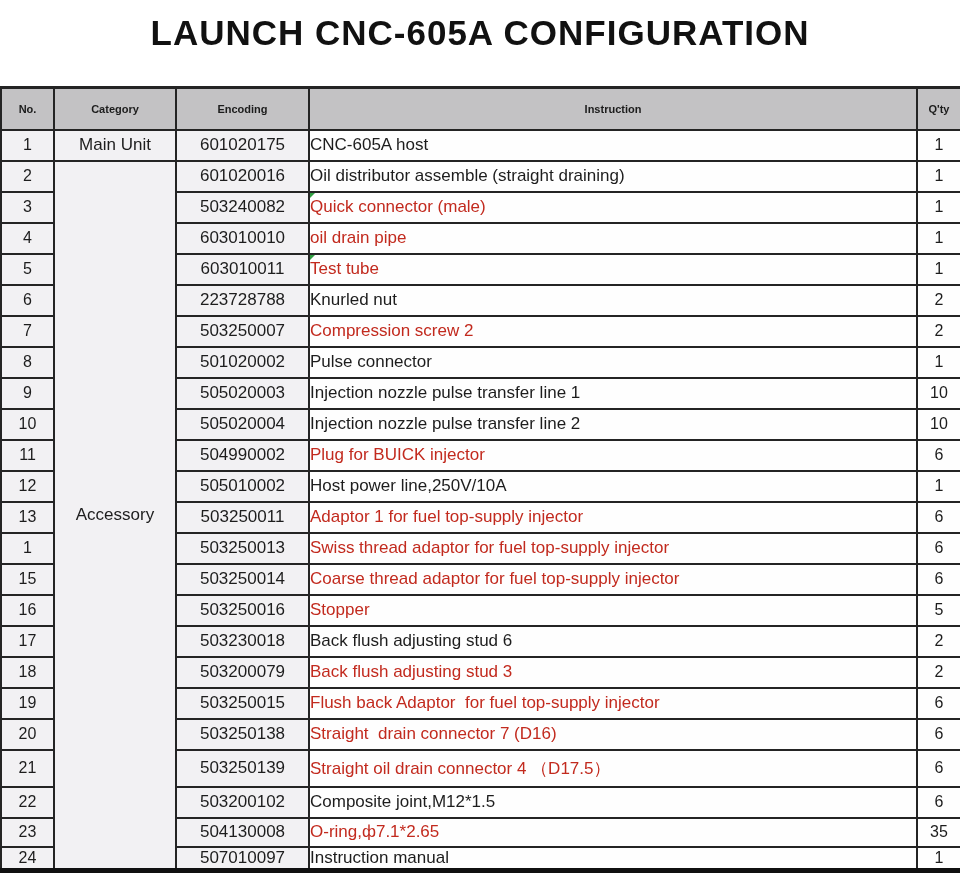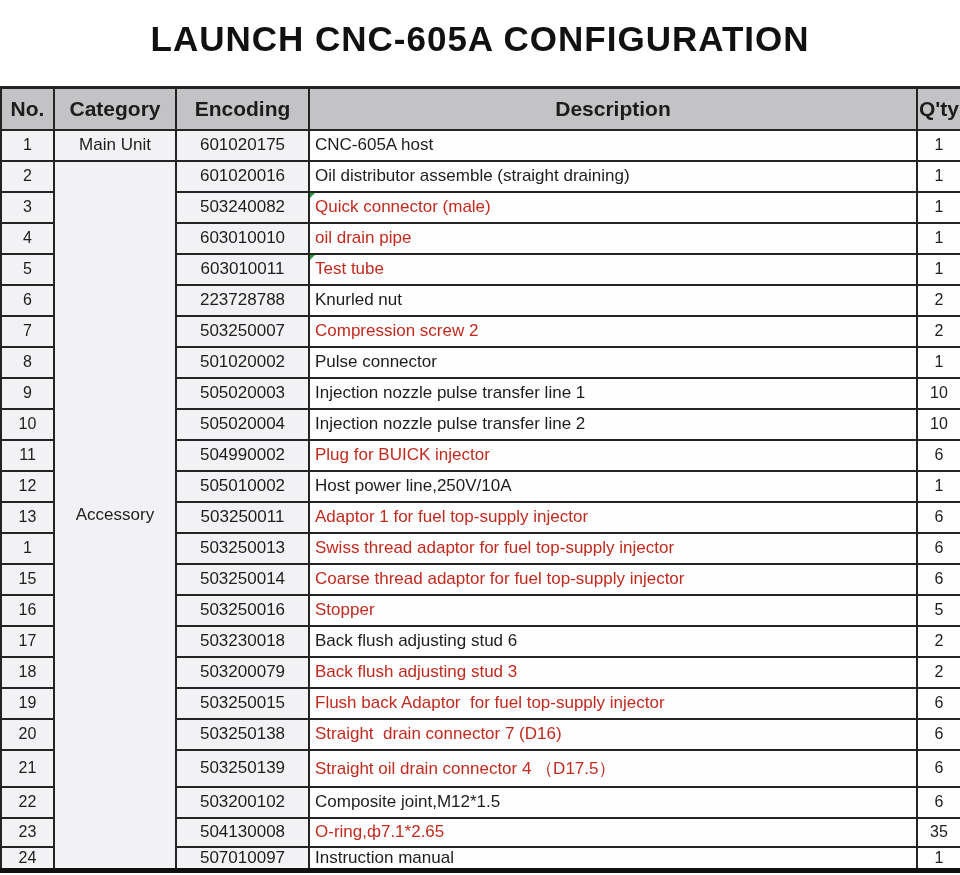--- a/index.html
+++ b/index.html
@@ -1,39 +1,39 @@
 <!DOCTYPE html>
 <html style="--red: #c22a1e; --header-bg: #c3c2c4; --cell-bg: #f2f1f3; --marker: #2f9e41;"><head>
 <meta charset="utf-8">
 <style>
   html,body{margin:0;padding:0;background:#ffffff;}
   .sheet{position:relative;width:960px;height:875px;overflow:hidden;
          font-family:"Liberation Sans",sans-serif;background:#ffffff;}
-  .doc-title{margin:0;position:absolute;top:19px;left:0;width:100%;
+  .doc-title{margin:0;position:absolute;top:13px;left:0;width:100%;
              text-align:center;font-size:35px;font-weight:bold;
              letter-spacing:1px;color:#111;white-space:nowrap;}
   table.cfg{position:absolute;top:86px;left:0;width:960px;
             border-collapse:collapse;table-layout:fixed;
             border:2px solid #242424;border-top-width:3px;
             border-bottom:5px solid #101010;}
   col.c-no{width:53px;}  col.c-cat{width:122px;} col.c-enc{width:133px;}
   col.c-desc{width:608px;} col.c-qty{width:44px;}
   th,td{border:2px solid #242424;overflow:hidden;}
   thead tr{height:42px;}
   thead th{background:var(--header-bg,#c3c2c4);color:#1c1c1c;
-           font-size:21px;font-weight:bold;text-align:center;padding:0;}
+           font-size:11px;font-weight:bold;text-align:center;padding:0;}
   tbody tr{height:31px;}
   tbody tr:nth-child(21){height:37px;}
   tbody tr:nth-child(23){height:29px;}
   tbody tr:nth-child(24){height:20px;}
   td{font-size:17px;color:#1d1d1d;padding:0;vertical-align:middle;}
   td.num,td.enc,td.cat{background:var(--cell-bg,#f2f1f3);text-align:center;}
   td.num{font-size:16px;}
   td.cat{font-size:17px;}
-  td.desc{background:#fefefe;text-align:left;padding-left:5px;
+  td.desc{background:#fefefe;text-align:left;
           position:relative;white-space:pre;}
   td.qty{background:#fefefe;text-align:center;font-size:16px;}
   .red{color:var(--red,#c22a1e);}
   .marker{position:absolute;top:-1px;left:-1px;width:0;height:0;
           border-top:7px solid var(--marker,#2f9e41);
           border-right:7px solid transparent;}
 </style>
 </head>
 <body>
 
@@ -45,21 +45,21 @@
         <col class="c-cat">
         <col class="c-enc">
         <col class="c-desc">
         <col class="c-qty">
     </colgroup>
     <thead>
       <tr id="header-row">
           <th>No.</th>
           <th>Category</th>
           <th>Encoding</th>
-          <th>Description</th>
+          <th>Instruction</th>
           <th>Q'ty</th>
         </tr>
     </thead>
     <tbody id="table-body">
         <tr>
           <td class="num">1</td>
           <td class="cat" rowspan="1">Main Unit</td>
           <td class="enc">601020175</td>
           <td class="desc"><span>CNC-605A host</span></td>
           <td class="qty">1</td>

